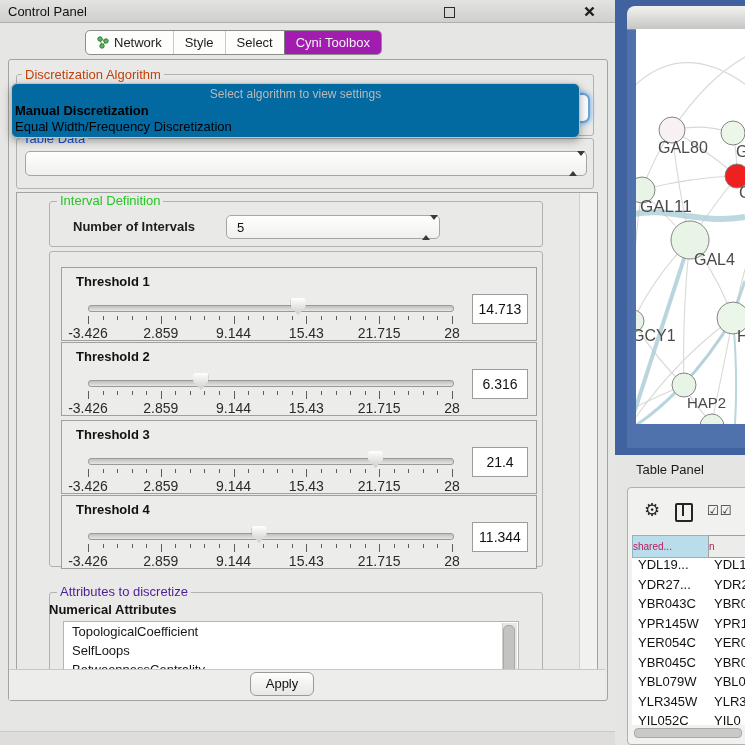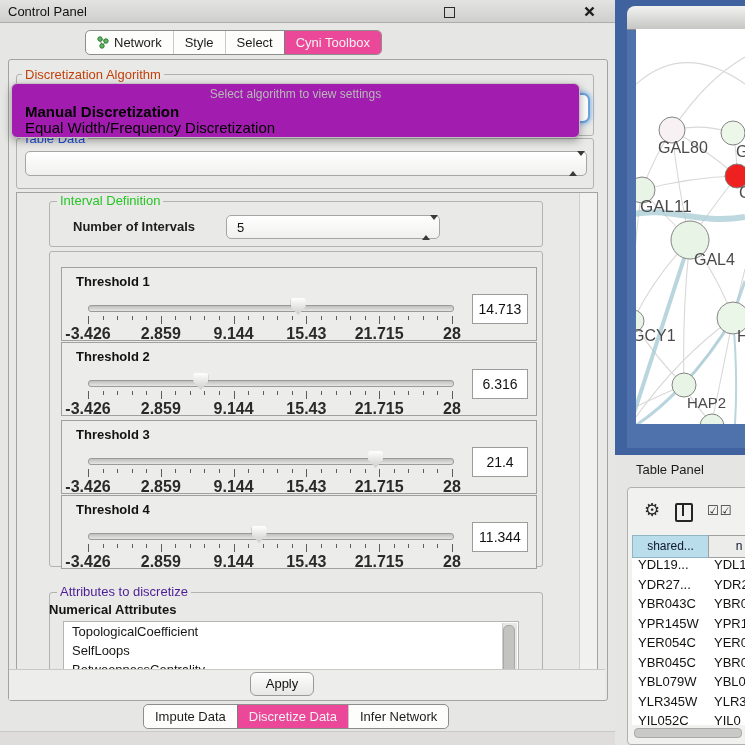--- a/index.html
+++ b/index.html
@@ -7,35 +7,35 @@
           font-family:"Liberation Sans",sans-serif;color:#1a1a1a;font-size:13px}
   .abs{position:absolute}
   
   #titlebar{left:0;top:0;width:615px;height:22px;background:linear-gradient(#e3e3e1,#cfcfcd);border-bottom:1px solid #adadab}
   #title-text{left:8px;top:4px;font-size:13px;color:#111}
   #float-icon{right:160px;top:7px;width:9px;height:9px;border:1.5px solid #2b2b2b;background:transparent}
   
   .seg{display:flex;border:1px solid #8d8d8b;border-radius:5px;overflow:hidden;background:#fdfdfc;height:23px}
   .seg .tab{display:flex;align-items:center;gap:5px;padding:0 11px;font-size:13px;color:#1c1c1c;border-left:1px solid #c9c9c7;cursor:default;white-space:nowrap}
   .seg .tab:first-child{border-left:none}
-  .seg .tab.sel{background:#ec4899;color:#f2f2f1;border-left-color:#7c7c7c}
+  .seg .tab.sel{background:#a21caf;color:#f2f2f1;border-left-color:#7c7c7c}
   #top-tabs{left:85px;top:30px}
   #bottom-tabs{left:143px;top:704px}
   
   #outer-panel{left:8px;top:59px;width:598px;height:640px;border:1px solid #a3a3a1;border-radius:3px;background:#e9e9e7}
   .groupbox{border:1px solid #b2b2b0;border-radius:3px}
   .grouplabel{position:absolute;background:#e9e9e7;padding:0 3px;font-size:13px;line-height:14px;white-space:nowrap}
   
   #da-group{left:16px;top:74px;width:576px;height:60px}
   #da-label{left:22px;top:68px;color:#c2410c}
   #da-combo{left:24px;top:93px;width:562px;height:26px;border-radius:7px;background:#fff;border:2px solid #6ba3dc;box-shadow:0 0 5px 1px #82b4e6}
   
-  #algo-popup{left:11px;top:83px;width:567px;height:53px;background:#a21caf;border:1px solid #c2c2c0;border-radius:6px;box-shadow:0 3px 9px rgba(0,0,0,.35)}
+  #algo-popup{left:11px;top:83px;width:567px;height:53px;background:#0369a1;border:1px solid #c2c2c0;border-radius:6px;box-shadow:0 3px 9px rgba(0,0,0,.35)}
   #algo-hint{left:0;top:3px;width:100%;text-align:center;font-size:12px;color:#b9b9b7}
-  .algo-opt{left:13px;font-size:15px;color:#000;white-space:nowrap}
+  .algo-opt{left:3px;font-size:13px;color:#000;white-space:nowrap}
   #algo-opt-0{top:19px;font-weight:bold}
   #algo-opt-1{top:35px}
   
   #td-group{left:16px;top:138px;width:576px;height:49px}
   #td-label{left:20px;top:132px;color:#1d4ed8}
   .combo{background:linear-gradient(#ffffff,#f0f0ee);border:1px solid #a6a6a4;border-radius:5px}
   #td-combo{left:25px;top:151px;width:560px;height:23px}
   .combo .val{position:absolute;left:10px;top:4px;font-size:13px;color:#111;white-space:nowrap}
   .spin{position:absolute;right:8px;top:4px;width:9px}
   .spin .up{width:0;height:0;border-left:4px solid transparent;border-right:4px solid transparent;border-bottom:5px solid #3a3a3a;margin-bottom:3px}
@@ -51,21 +51,21 @@
   #thr-title{left:40px;top:51px;color:#2a2ad4}
   .thr-box{position:absolute;left:44px;width:474px;height:72px;border:1px solid #a0a09e;background:#ececea}
   .thr-name{position:absolute;left:14px;top:6px;font-weight:bold;font-size:13px;color:#111}
   .thr-track{position:absolute;left:26px;top:37px;width:364px;height:5px;border:1px solid #9a9a98;border-radius:3px;background:linear-gradient(#bfbfbd,#e6e6e4)}
   .thr-thumb{position:absolute;top:30px;width:15px;height:17px;background:linear-gradient(#ffffff,#cdcdcb);
              clip-path:polygon(10% 0,90% 0,100% 12%,100% 52%,50% 100%,0 52%,0 12%);
              filter:drop-shadow(0 0 1px #777) drop-shadow(0 0 .5px #888)}
   .thr-ticks{position:absolute;left:26px;top:48px;width:364px;height:9px}
   .tick{position:absolute;top:0;width:1px;background:#5d5d5b}
   .thr-ticklabels{position:absolute;left:26px;top:57px;width:364px;height:11px}
-  .ticklab{position:absolute;transform:translateX(-50%);font-size:16px;font-weight:bold;color:#2a2a28;white-space:nowrap}
+  .ticklab{position:absolute;transform:translateX(-50%);font-size:14px;font-weight:normal;color:#2a2a28;white-space:nowrap}
   .thr-value{position:absolute;left:410px;top:26px;width:54px;height:28px;background:#fff;border:1px solid #9c9c9a;
              font-size:14px;line-height:28px;text-align:center;color:#111}
   
   #attr-group{left:32px;top:399px;width:492px;height:110px}
   #attr-title{left:40px;top:392px;color:#4c1d95}
   #numattr-label{left:32px;top:409px;font-weight:bold;color:#141412}
   #attr-list{left:46px;top:428px;width:454px;height:60px;background:#fff;border:1px solid #b5b5b3;overflow:hidden}
   .attr-item{height:19px;line-height:19px;padding-left:8px;font-size:13px;color:#161614;white-space:nowrap}
   #attr-sb{position:absolute;right:1px;top:1px;width:14px;height:58px;background:#e6e6e4;border-left:1px solid #cfcfcd}
   #attr-thumb{position:absolute;right:2px;top:2px;width:10px;height:46px;border-radius:5px;background:#c3c3c1;border:1px solid #a9a9a7}
@@ -82,21 +82,21 @@
   
   #tp-area{left:615px;top:455px;width:130px;height:290px;background:#e5e5e3}
   #tp-title{left:636px;top:462px;font-size:13px;color:#1b1b19}
   #tp-box{left:627px;top:487px;width:130px;height:256px;background:#f1f1ef;border:1px solid #b0b0ae;border-radius:4px}
   .glyph{font-family:"DejaVu Sans",sans-serif}
   #gear-icon{left:644px;top:499px;font-size:18px;color:#2b2b2b}
   #col-icon{left:675px;top:503px;width:14px;height:15px;border:2px solid #242424;border-radius:2px}
   #col-icon:before{content:"";position:absolute;left:5px;top:0;width:2px;height:11px;background:#242424}
   #check-icons{left:707px;top:503px;font-size:13px;color:#2b2b2b;letter-spacing:1px}
   #tp-table{left:632px;top:535px;width:113px;height:190px;background:#fff;overflow:hidden}
-  .hdr{position:absolute;top:0;height:21px;line-height:21px;text-align:center;font-size:12px;color:#0f172a;border:1px solid #a0a09e}
+  .hdr{position:absolute;top:0;height:21px;line-height:21px;text-align:left;font-size:10px;color:#be185d;border:1px solid #a0a09e}
   #hdr-0{left:0;width:75px;background:#b9ddeb;border-color:#8fb4c4}
   #hdr-1{left:76px;width:60px;background:#ececea}
   .trow{position:absolute;left:0;width:140px;height:20px;font-size:13px;color:#121210}
   .trow .c0{position:absolute;left:6px;top:0;white-space:nowrap}
   .trow .c1{position:absolute;left:82px;top:0;white-space:nowrap}
   #tp-hscroll{left:632px;top:727px;width:113px;height:10px}
   #tp-hthumb{position:absolute;left:2px;top:1px;width:106px;height:8px;border-radius:4px;background:#c9c9c7;border:1px solid #a9a9a7}
   svg text{font-family:"Liberation Sans",sans-serif}
 </style>
 </head>
@@ -350,31 +350,20 @@
 
   <div class="abs" id="algo-popup">
     <div class="abs" id="algo-hint">Select algorithm to view settings</div>
     <div class="abs algo-opt" id="algo-opt-0">Manual Discretization</div>
     <div class="abs algo-opt" id="algo-opt-1">Equal Width/Frequency Discretization</div>
   </div>
 
   <div class="abs" id="apply-strip"></div>
   <div class="abs" id="apply-btn">Apply</div>
 
-  <div class="abs seg" id="bottom-tabs">
-      <div class="tab">
-        <span>Impute Data</span>
-      </div>
-      <div class="tab sel">
-        <span>Discretize Data</span>
-      </div>
-      <div class="tab">
-        <span>Infer Network</span>
-      </div>
-    </div>
   <div class="abs" id="below-strip"></div>
 
   <div class="abs" id="desktop"></div>
   <div class="abs" id="net-body"></div>
   <div class="abs" id="net-titlebar">
     
     
     
   </div>
   <div class="abs" id="net-canvas">

